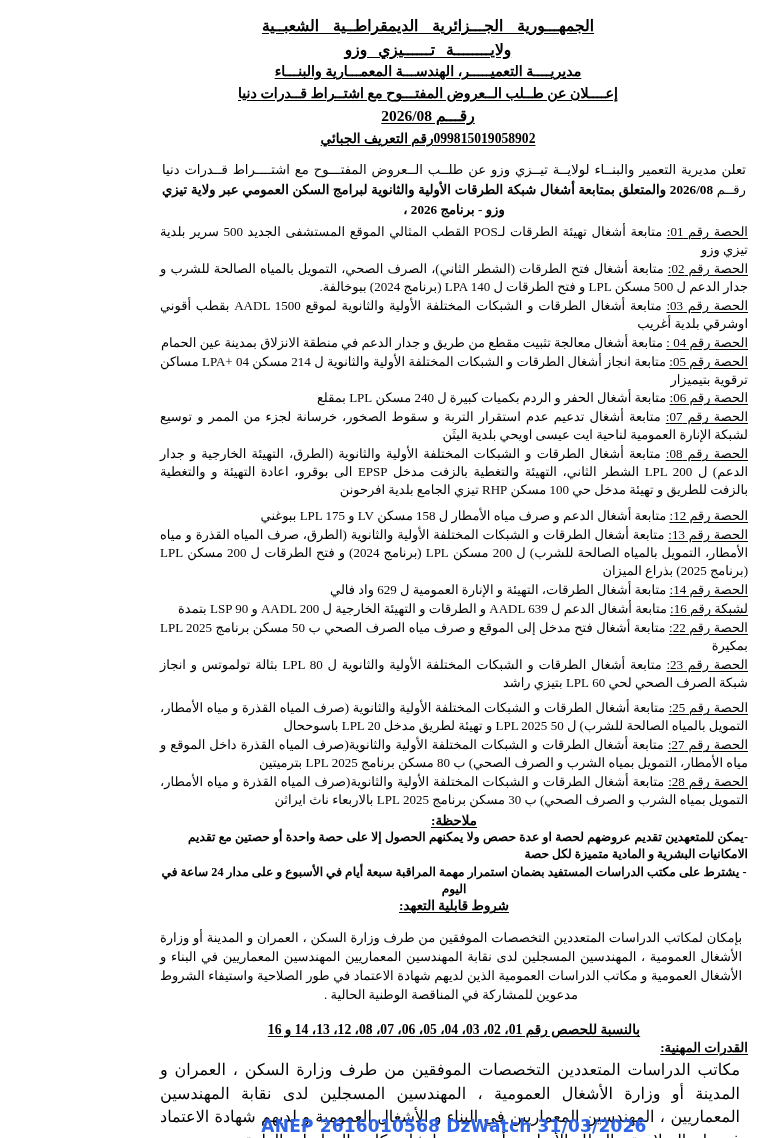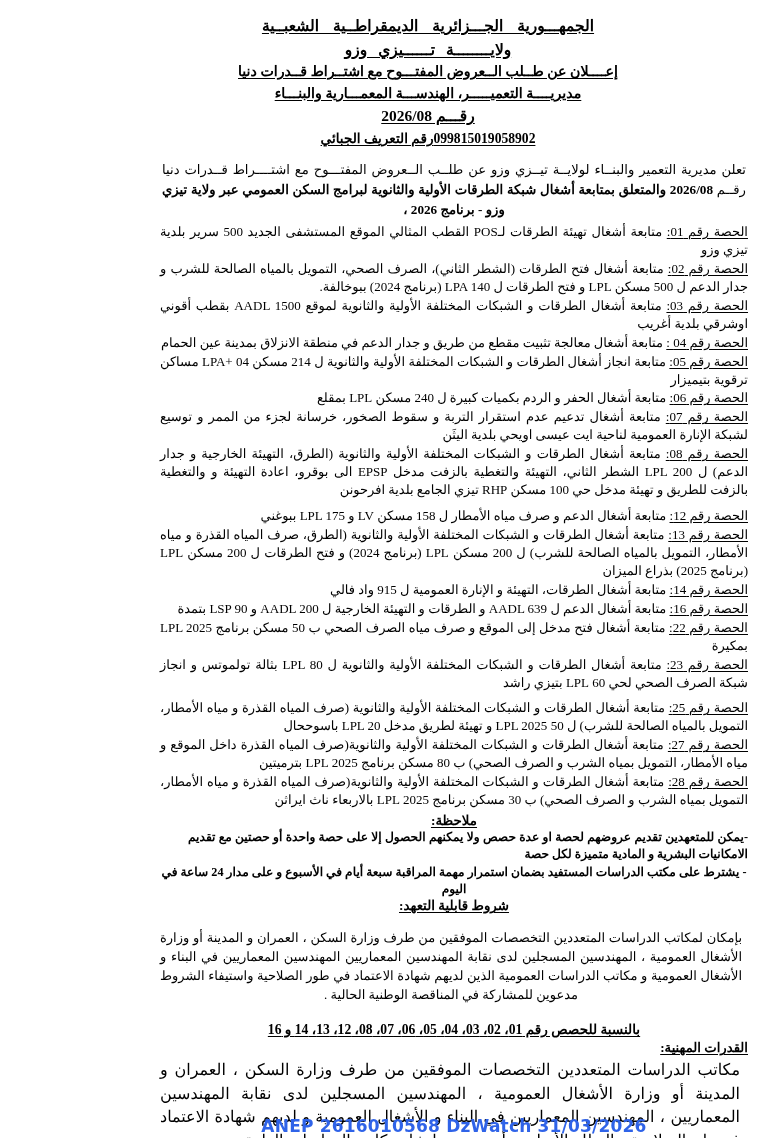--- a/index.html
+++ b/index.html
@@ -164,22 +164,22 @@
   }
 </style>
 </head>
 <body>
 
 <div class="page">
 
   <div class="header">
     <div class="hline h1 h-spaced">الجمهـــورية  الجـــزائرية   الديمقراطــية    الشعبــية</div>
     <div class="hline h2 h-spaced2">ولايــــــــة تــــــيزي وزو</div>
+    <div class="hline h3">مديريــــة التعميـــــر، الهندســـة المعمـــارية  والبنـــاء</div>
     <div class="hline h4">إعــــلان عن طــلب الــعروض المفتـــوح مع اشتــراط قــدرات دنيا</div>
-    <div class="hline h3">مديريــــة التعميـــــر، الهندســـة المعمـــارية  والبنـــاء</div>
     <div class="hline h5">رقـــم 2026/08</div>
     <div class="hline h6">099815019058902رقم التعريف الجبائي</div>
   </div>
 
   <div class="body-wrap">
 
     <div class="intro">
       <span>تعلن مديرية التعمير والبنــاء لولايــة تيــزي وزو عن طلــب الــعروض المفتـــوح مع اشتــــراط قــدرات دنيا  رقــم </span><b>2026/08</b><b> والمتعلق بمتابعة أشغال شبكة الطرقات الأولية والثانوية لبرامج السكن العمومي  عبر ولاية تيزي وزو -  برنامج 2026 ،</b>
     </div>
 
@@ -190,22 +190,22 @@
       <div class="lot"><span class="lot-tag">الحصة رقم 02:</span><span> متابعة أشغال فتح الطرقات (الشطر  الثاني)، الصرف الصحي، التمويل بالمياه الصالحة للشرب و جدار الدعم ل 500 مسكن LPL و فتح الطرقات ل LPA 140 (برنامج 2024) ببوخالفة.</span></div>
       <div class="lot"><span class="lot-tag">الحصة رقم 03:</span><span> متابعة أشغال الطرقات و  الشبكات المختلفة الأولية والثانوية لموقع AADL 1500 بقطب أقوني اوشرقي بلدية أغريب</span></div>
       <div class="lot"><span class="lot-tag">الحصة رقم 04 :</span><span> متابعة أشغال معالجة تثبيت مقطع من طريق و جدار الدعم في منطقة الانزلاق بمدينة عين الحمام</span></div>
       <div class="lot"><span class="lot-tag">الحصة رقم 05:</span><span> متابعة انجاز أشغال الطرقات و  الشبكات المختلفة الأولية والثانوية ل 214 مسكن LPA+ 04 مساكن ترقوية بتيميزار</span></div>
       <div class="lot"><span class="lot-tag">الحصة رقم 06:</span><span> متابعة أشغال الحفر و  الردم بكميات كبيرة ل 240 مسكن LPL بمقلع</span></div>
       <div class="lot"><span class="lot-tag">الحصة رقم 07:</span><span> متابعة أشغال تدعيم عدم استقرار التربة و سقوط الصخور، خرسانة لجزء من الممر و توسيع لشبكة الإنارة العمومية لناحية ايت عيسى اويحي بلدية اليثَن</span></div>
       <div class="lot"><span class="lot-tag">الحصة رقم 08:</span><span> متابعة أشغال الطرقات و الشبكات المختلفة الأولية والثانوية (الطرق، التهيئة الخارجية و جدار الدعم) ل LPL 200 الشطر الثاني، التهيئة والتغطية بالزفت مدخل EPSP الى بوقرو، اعادة التهيئة و والتغطية بالزفت للطريق و تهيئة مدخل حي 100 مسكن RHP تيزي الجامع بلدية افرحونن</span></div>
       <div class="gap"></div>
       <div class="lot"><span class="lot-tag">الحصة رقم 12:</span><span> متابعة أشغال الدعم و صرف مياه الأمطار ل 158 مسكن LV و LPL 175 ببوغني</span></div>
       <div class="lot"><span class="lot-tag">الحصة رقم 13:</span><span> متابعة أشغال الطرقات و  الشبكات المختلفة الأولية والثانوية (الطرق، صرف المياه القذرة و مياه الأمطار، التمويل بالمياه الصالحة للشرب)  ل 200 مسكن LPL (برنامج 2024)  و فتح الطرقات ل 200 مسكن LPL (برنامج 2025) بذراع الميزان</span></div>
-      <div class="lot"><span class="lot-tag">الحصة رقم 14:</span><span> متابعة أشغال الطرقات، التهيئة و  الإنارة العمومية ل 915 واد فالي</span></div>
-      <div class="lot"><span class="lot-tag">الحصة رقم 16:</span><span> متابعة أشغال الدعم  ل AADL 639 و الطرقات و التهيئة الخارجية ل AADL 200 و LSP 90 بتمدة</span></div>
+      <div class="lot"><span class="lot-tag">الحصة رقم 14:</span><span> متابعة أشغال الطرقات، التهيئة و  الإنارة العمومية ل 629 واد فالي</span></div>
+      <div class="lot"><span class="lot-tag">لشبكة رقم 16:</span><span> متابعة أشغال الدعم  ل AADL 639 و الطرقات و التهيئة الخارجية ل AADL 200 و LSP 90 بتمدة</span></div>
       <div class="lot"><span class="lot-tag">الحصة رقم 22:</span><span> متابعة أشغال فتح مدخل إلى الموقع و صرف مياه الصرف الصحي ب 50 مسكن برنامج LPL 2025 بمكيرة</span></div>
       <div class="lot"><span class="lot-tag">الحصة رقم 23:</span><span> متابعة أشغال الطرقات و  الشبكات المختلفة الأولية والثانوية ل LPL  80 بثالة تولموتس و انجاز شبكة الصرف الصحي لحي 60 LPL بتيزي راشد</span></div>
       <div class="gap"></div>
       <div class="lot"><span class="lot-tag">الحصة رقم 25:</span><span> متابعة أشغال الطرقات و  الشبكات المختلفة الأولية والثانوية (صرف المياه القذرة و مياه الأمطار، التمويل بالمياه الصالحة للشرب) ل 50 LPL 2025 و تهيئة لطريق مدخل LPL 20 باسوححال</span></div>
       <div class="lot"><span class="lot-tag">الحصة رقم 27:</span><span> متابعة أشغال الطرقات و  الشبكات المختلفة الأولية والثانوية(صرف المياه القذرة داخل الموقع و مياه الأمطار، التمويل بمياه الشرب و الصرف الصحي) ب 80 مسكن برنامج 2025 LPL بترميتين</span></div>
       <div class="lot"><span class="lot-tag">الحصة رقم 28:</span><span> متابعة أشغال الطرقات و  الشبكات المختلفة الأولية والثانوية(صرف المياه القذرة و مياه الأمطار، التمويل بمياه الشرب و الصرف الصحي) ب 30 مسكن برنامج 2025 LPL بالاربعاء ناث ايراثن</span></div>
     </div>
 
     <div class="center-head">ملاحظة:</div>
     <div class="note-line">-يمكن للمتعهدين تقديم عروضهم لحصة او عدة حصص ولا يمكنهم الحصول إلا على حصة واحدة أو حصتين مع تقديم الامكانيات البشرية و المادية متميزة لكل حصة</div>

